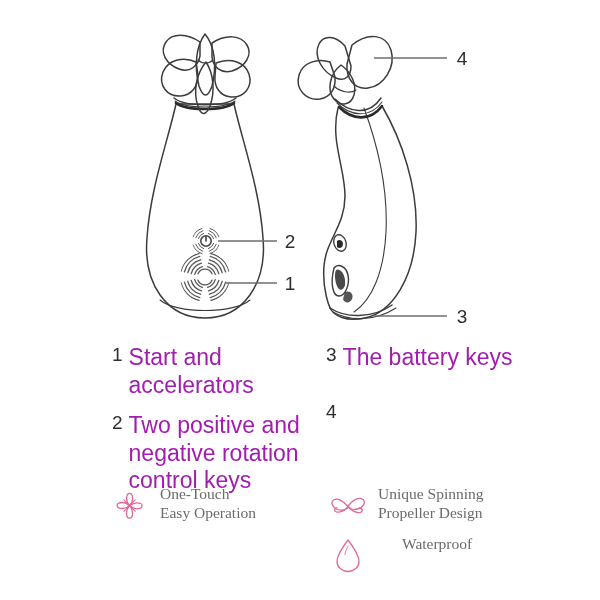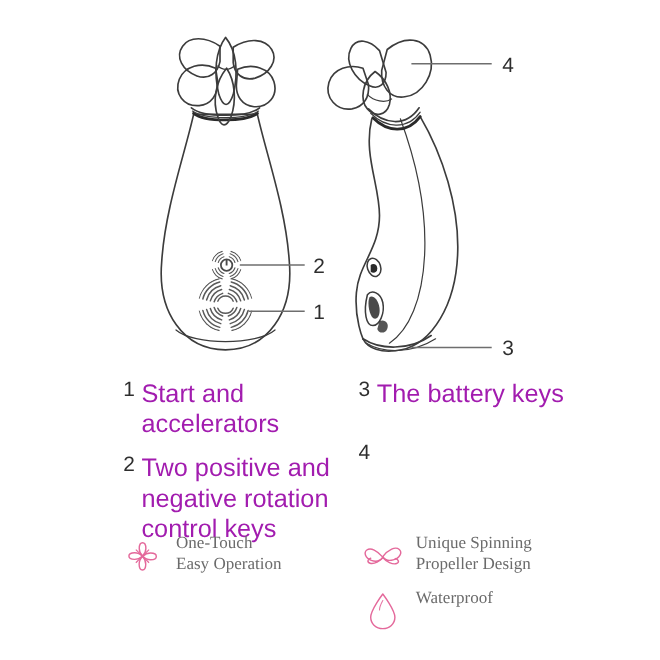--- a/index.html
+++ b/index.html
@@ -95,21 +95,21 @@
   }
   .feature .flabel {
     font-size: 15.5px;
     line-height: 1.25;
     color: #6b6b6b;
     white-space: pre-line;
   }
   .f-1 { left: 110px; top: 2px;  }
   .f-2 { left: 110px; top: 52px; }
   .f-3 { left: 328px; top: 2px;  }
-  .f-4 { left: 328px; top: 52px; }
+  .f-4 { left: 328px; top: 52px; gap: 24px; }
 </style>
 </head>
 <body>
 
 <div id="page">
 
   <div id="illustration">
     <svg width="600" height="345" viewBox="0 0 600 345" xmlns="http://www.w3.org/2000/svg">
       <defs>
         <style>

